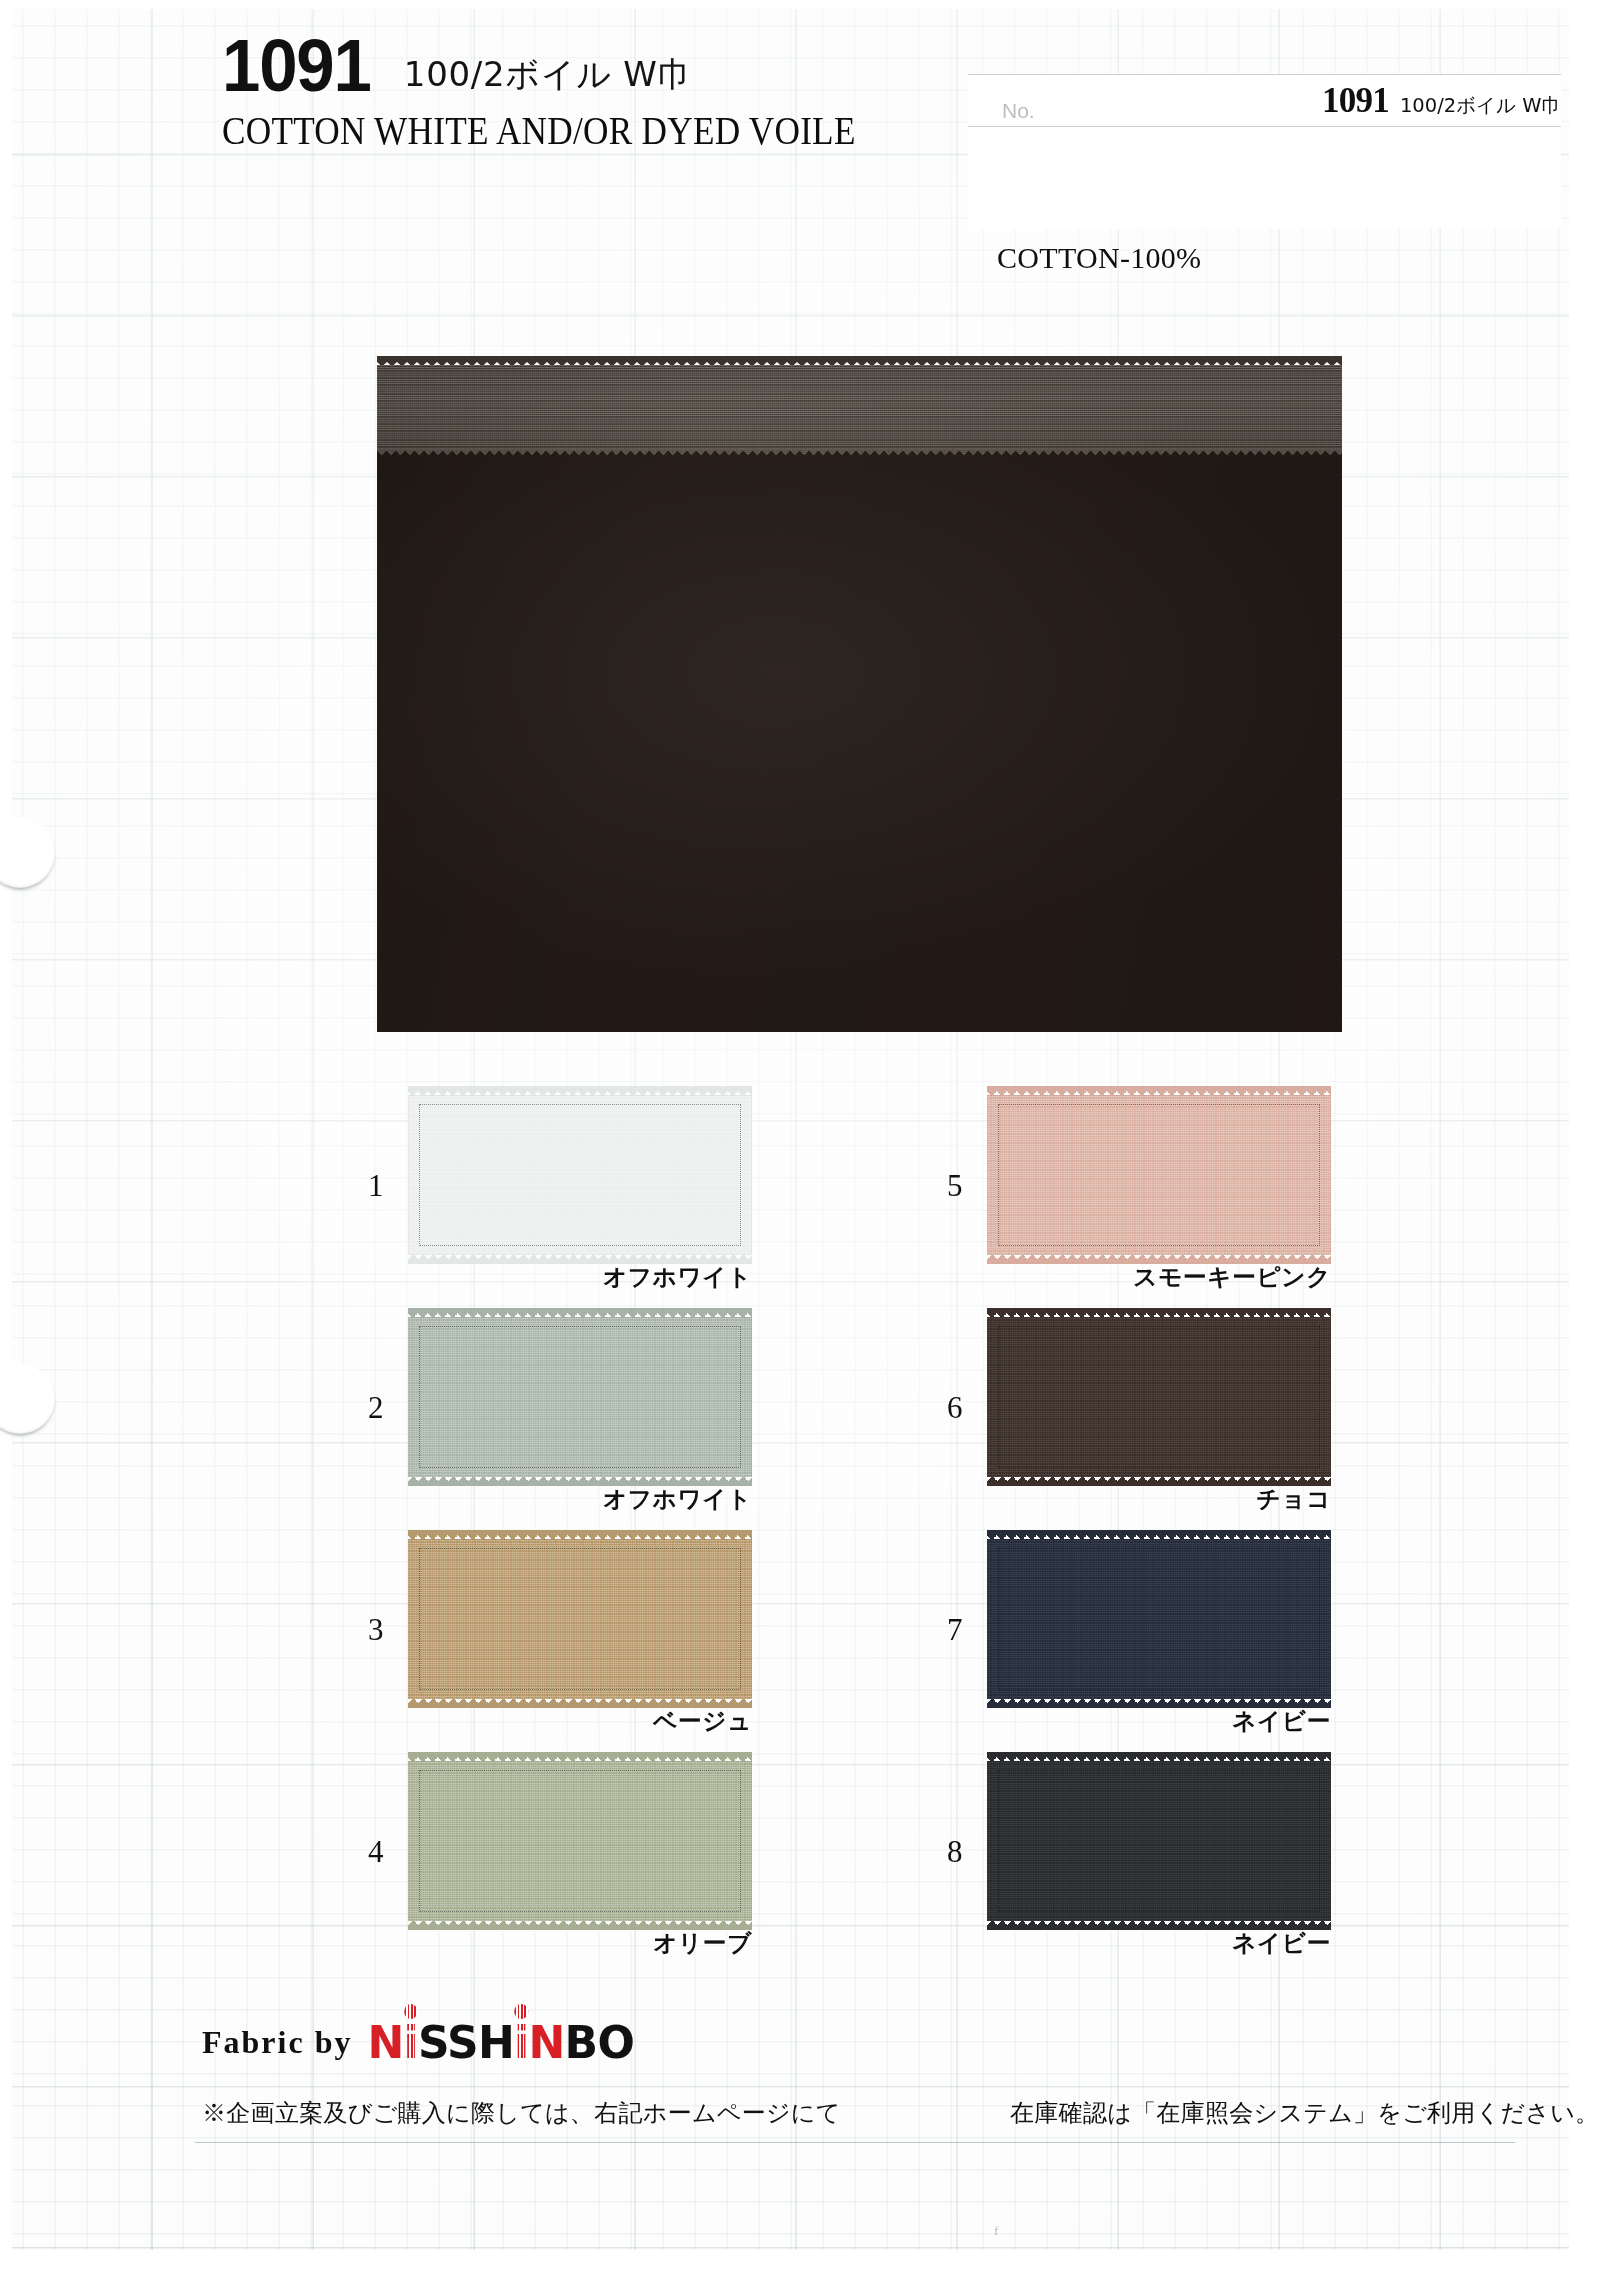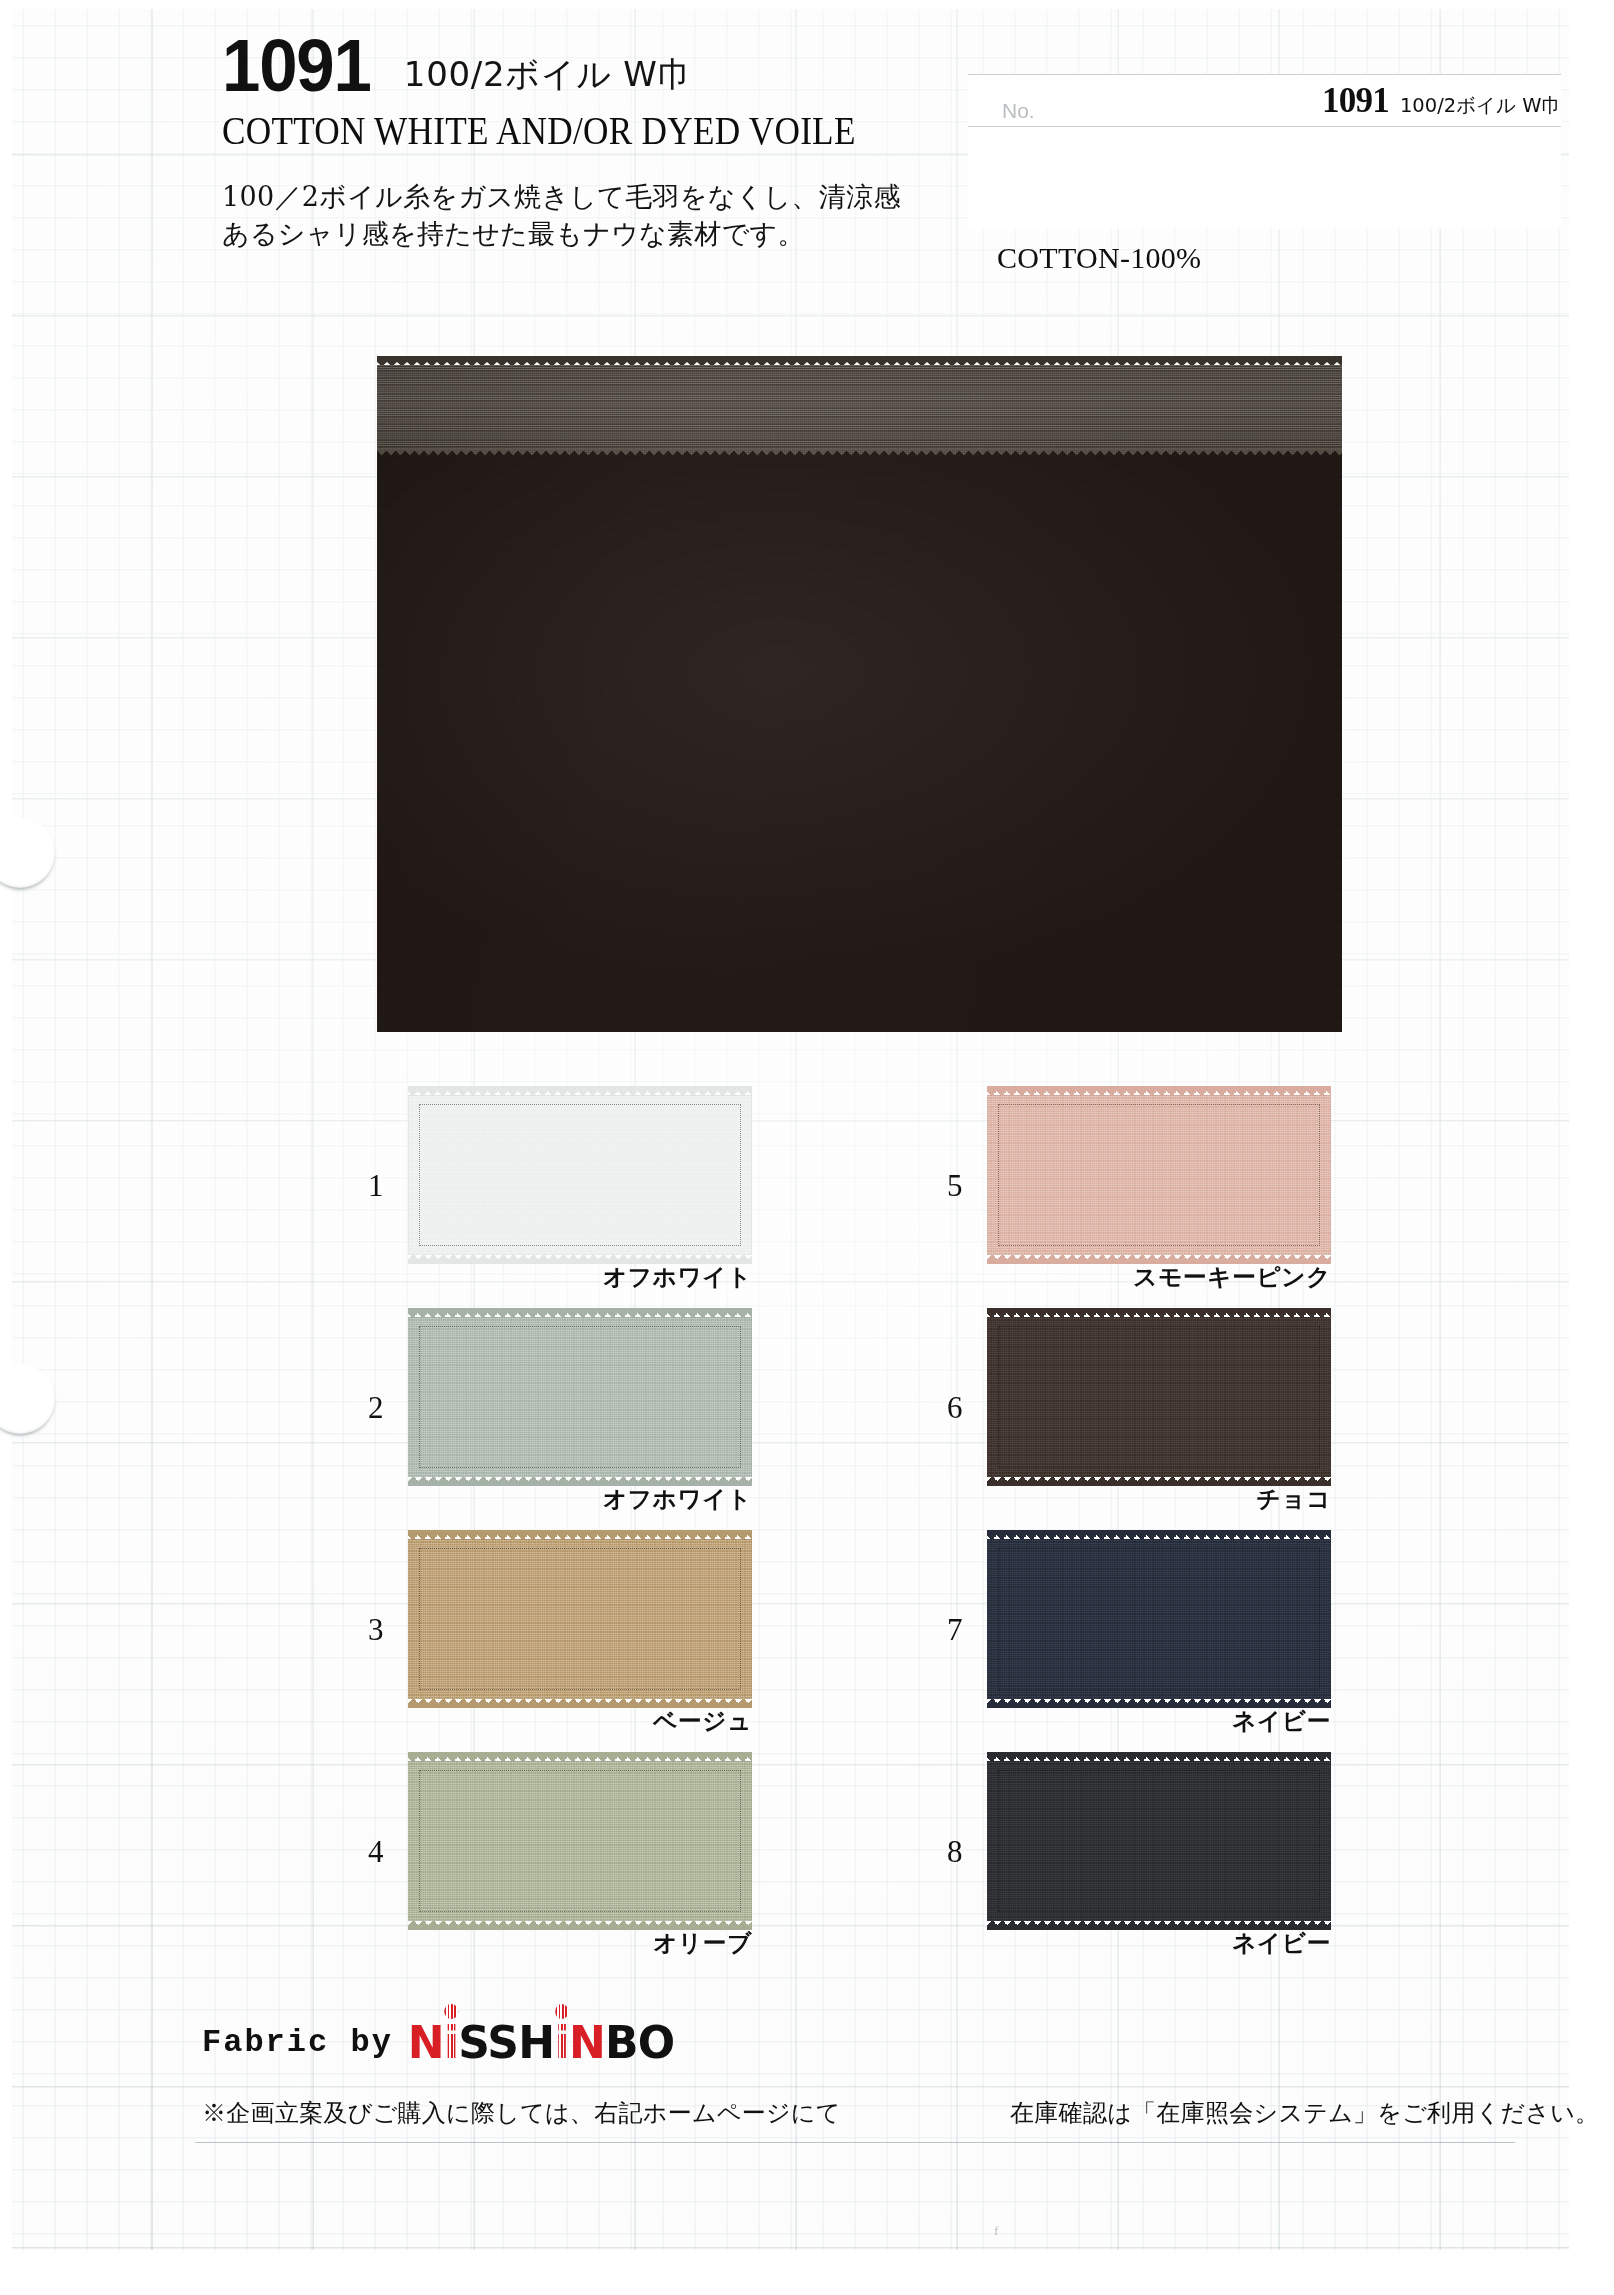--- a/index.html
+++ b/index.html
@@ -197,21 +197,21 @@
     position:absolute;left:0;top:166px;width:388px;
     text-align:right;
     font-family:"DejaVu Sans", sans-serif;
     font-weight:600;
     font-size:23.6px;color:#111;letter-spacing:0.7px;
   }
 
   
   #footer-logo{position:absolute;left:202px;top:2017px;white-space:nowrap;}
   .logo-fabricby{
-    font-family:Liberation Mono, monospace;
+    font-family:Liberation Serif, serif;
     font-weight:bold;font-size:32px;color:#101010;
     letter-spacing:2px;vertical-align:middle;
   }
   .logo-brand{
     font-family:"DejaVu Sans", sans-serif;
     font-weight:bold;font-size:44px;letter-spacing:-0.7px;
     vertical-align:middle;margin-left:15px;
   }
   .lr{color:#d81f26;}
   .lk{color:#111111;}
@@ -258,24 +258,20 @@
 <div class="edge" id="edge-left"></div>
 <div class="edge" id="edge-right"></div>
 
 <div class="punch" id="punch-1"></div>
 <div class="punch" id="punch-2"></div>
 
 <div id="header-block">
   <span id="style-number">1091</span>
   <span id="style-name-jp">100/2ボイル W巾</span>
   <div id="title-en">COTTON WHITE AND/OR DYED VOILE</div>
-  <div id="desc-jp">
-    <div>100／2ボイル糸をガス焼きして毛羽をなくし、清涼感</div>
-    <div>あるシャリ感を持たせた最もナウな素材です。</div>
-  </div>
 </div>
 
 <div id="spec-table">
   <div class="spec-row">
     <div class="spec-label">No.</div>
     <div class="spec-value">
       <span id="spec-no-value">1091</span><span id="spec-no-sub">100/2ボイル W巾</span>
     </div>
   </div>
 </div>

